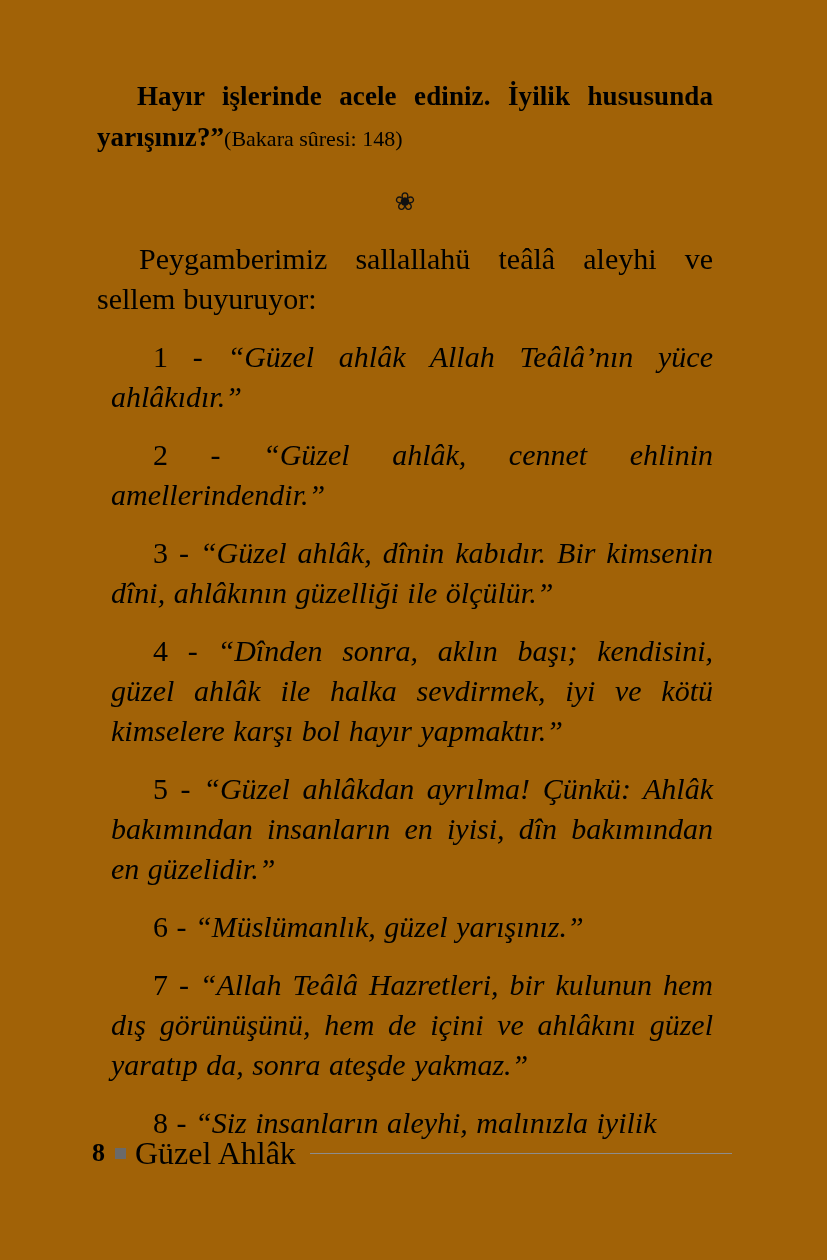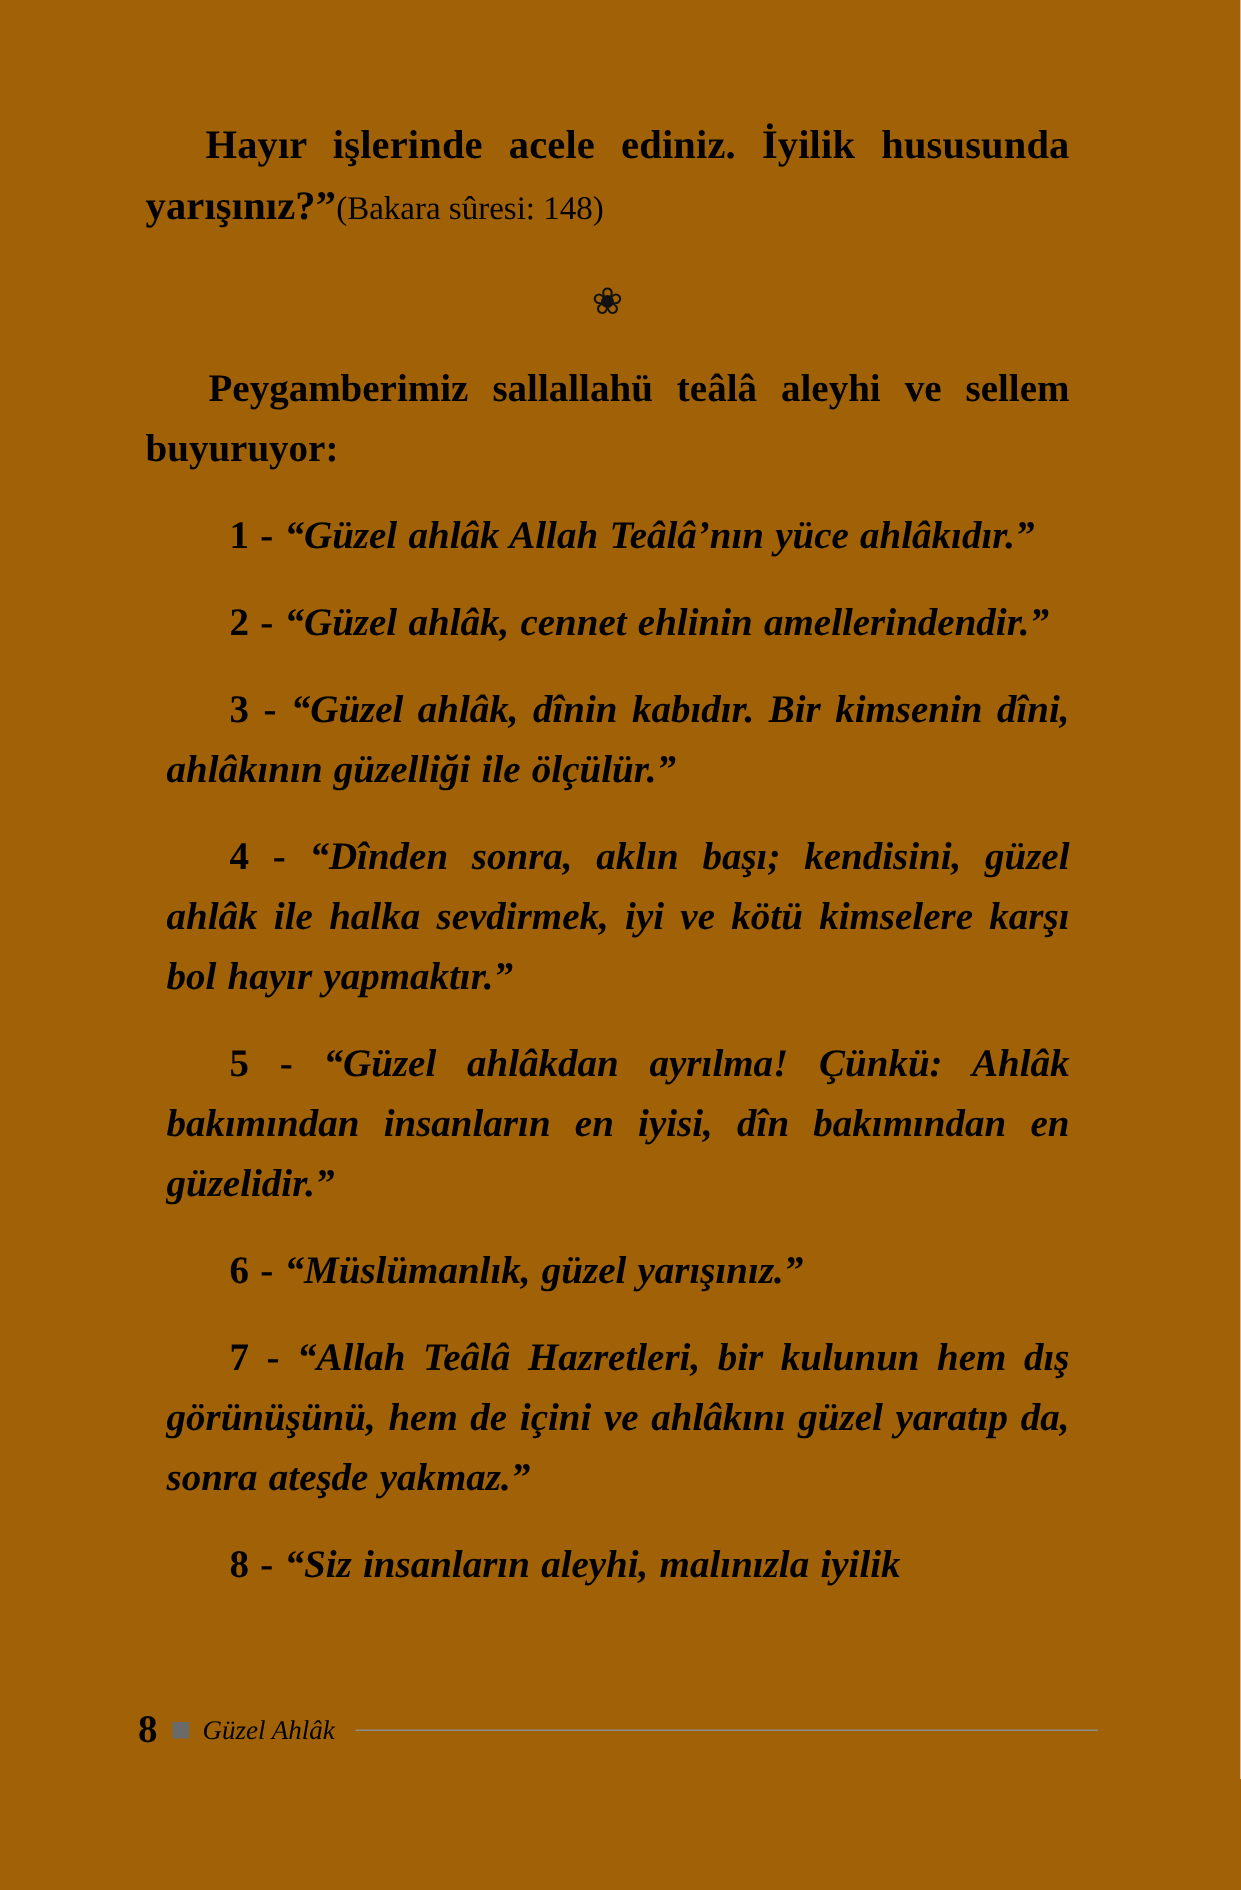--- a/index.html
+++ b/index.html
@@ -52,28 +52,27 @@
     text-align: center;
     font-size: 25px;
     line-height: 30px;
     margin: 28px 0 0 0;
     color: #111111;
     user-select: none;
   }
 
   
   .para {
-    font-size: 26px;
+    font-size: 30px;
     line-height: 40px;
     text-align: justify;
     text-align-last: left;
     text-indent: 42px;
     margin: 0;
     word-spacing: 0.5px;
-    font-weight: bold;
   }
 
   .para-intro {
     margin-top: 22px;
   }
 
   .para-item {
     font-style: italic;
     margin-top: 18px;
     word-spacing: 1px;
@@ -106,24 +105,23 @@
   }
   .footer-bullet {
     display: inline-block;
     width: 11px;
     height: 11px;
     background: #6a6a6a;
     margin: 0 9px 0 10px;
     flex: 0 0 auto;
   }
   .footer-title {
-    font-size: 18px;
+    font-size: 32px;
     line-height: 30px;
     white-space: nowrap;
-    font-style: italic;
   }
   .footer-rule {
     flex: 1 1 auto;
     height: 1px;
     background: #8d8d8d;
     margin-left: 14px;
     margin-right: 0;
   }
 </style>
 </head>

